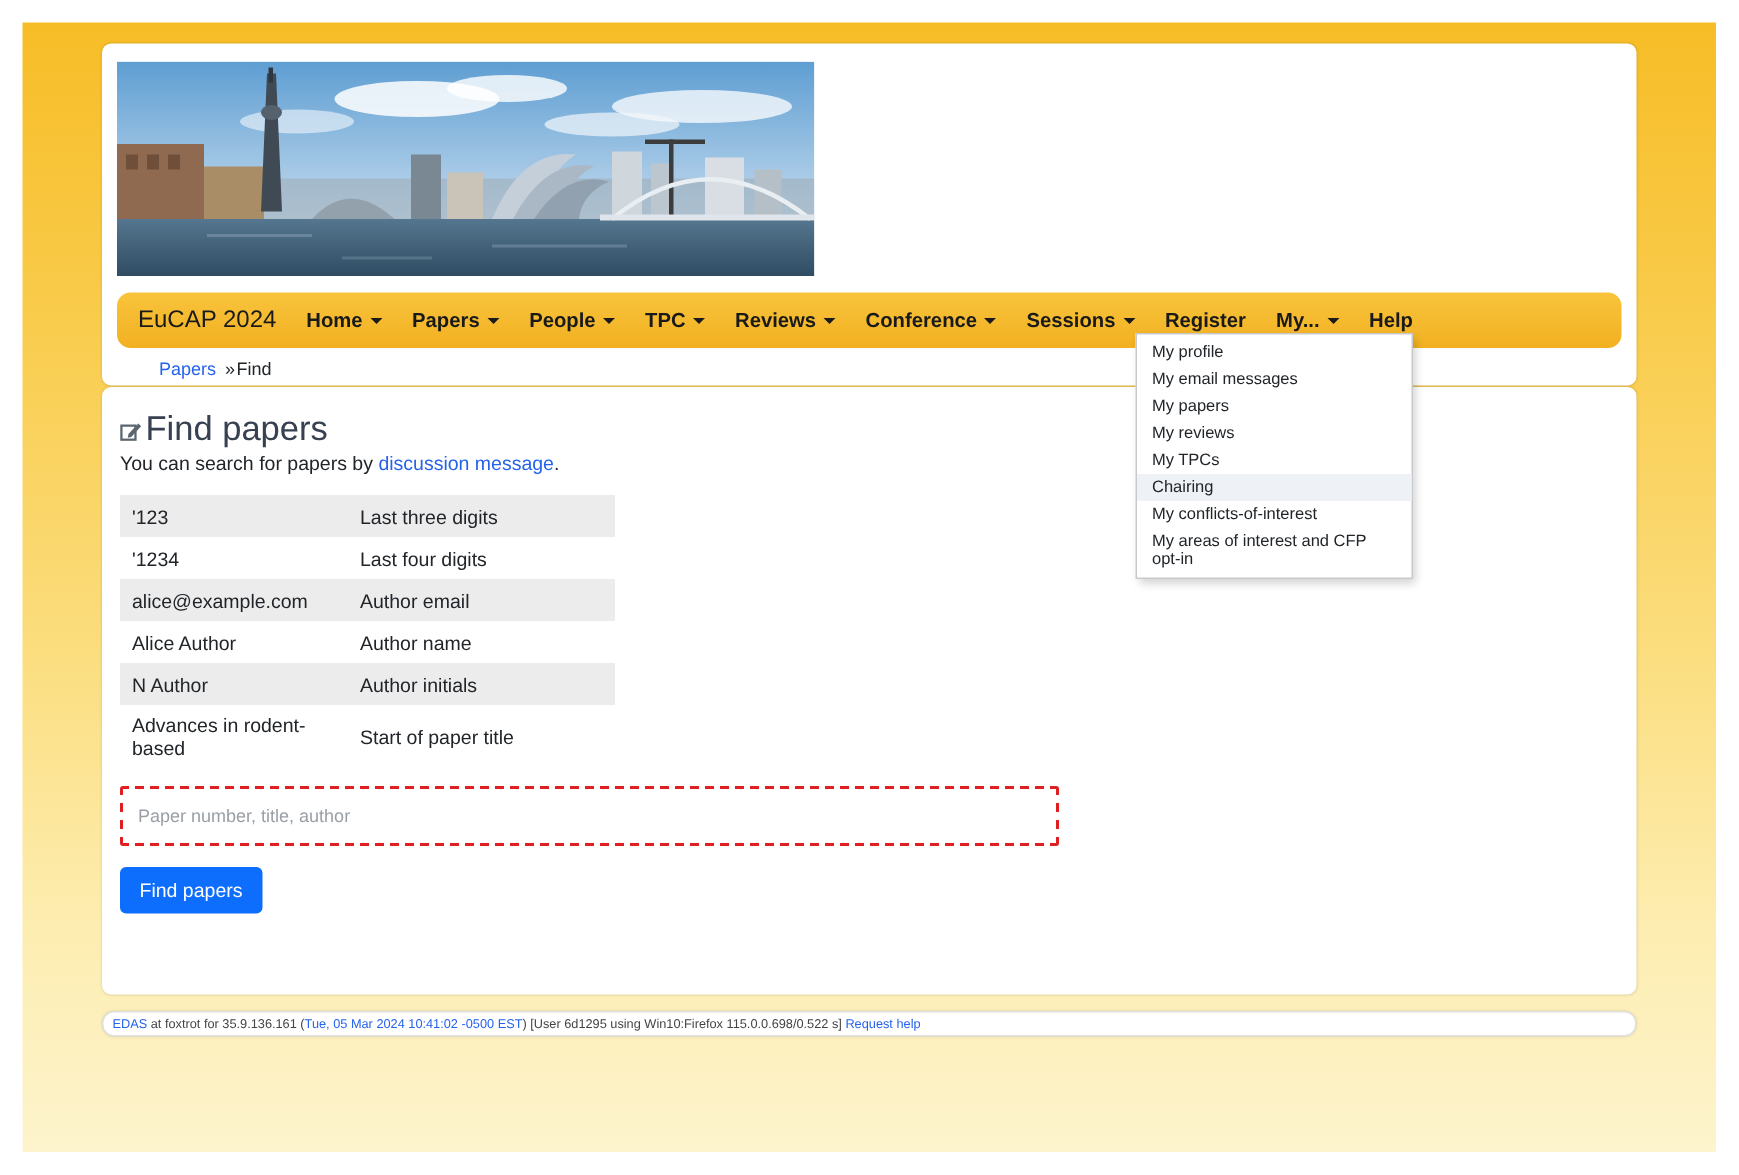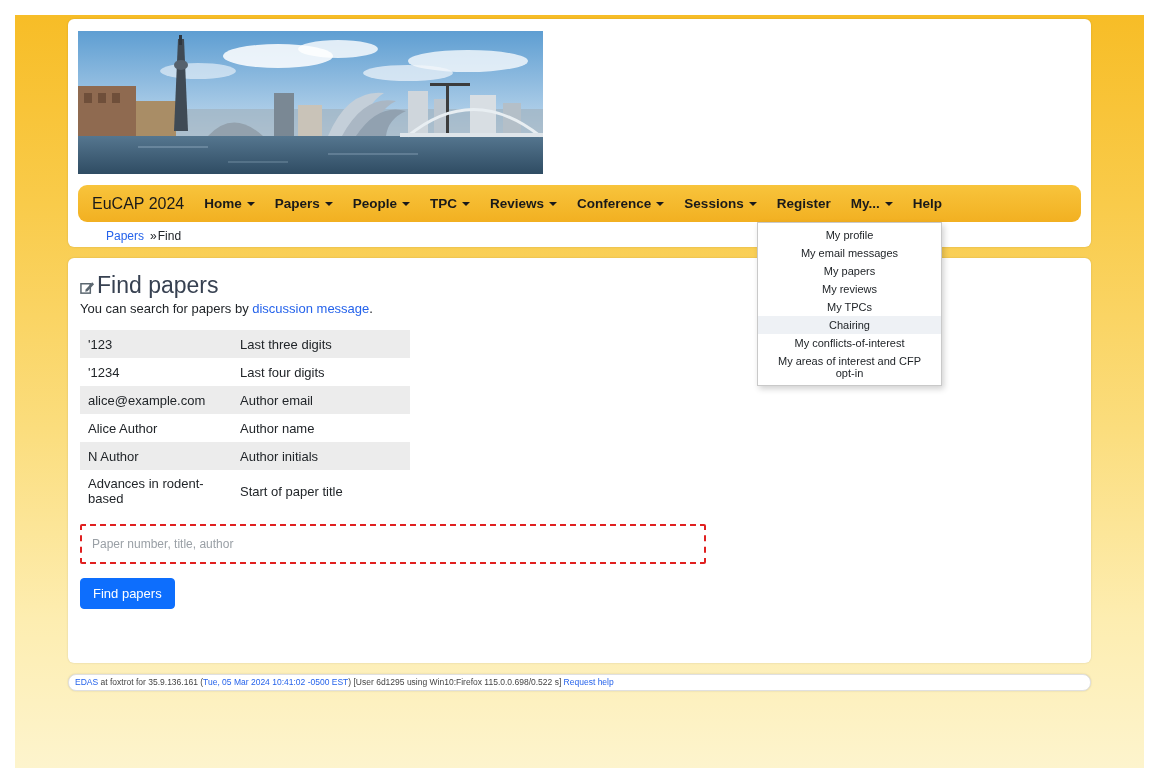--- a/index.html
+++ b/index.html
@@ -18,21 +18,21 @@
   }
   .panel {
     position: absolute;
     left: 53px;
     width: 1023px;
     background: #ffffff;
     border-radius: 6px;
     box-shadow: 0 0 2px rgba(0,0,0,.15);
   }
   
-  .header-panel { top: 4px; height: 228px; }
+  .header-panel { top: 14px; height: 228px; }
   .banner {
     position: absolute; left: 10px; top: 12px;
     width: 465px; height: 143px; overflow: hidden;
   }
   .navbar {
     position: absolute; left: 10px; top: 166px;
     width: 1003px; height: 37px;
     background: linear-gradient(180deg, #f8c43c, #f2b021);
     border-radius: 9px;
     display: flex; align-items: center;
@@ -59,21 +59,20 @@
   .breadcrumb .sep { margin: 0 1px 0 6px; }
   
   .dropdown {
     position: absolute; left: 742px; top: 207px;
     width: 185px;
     background: #ffffff;
     border: 1px solid #c9c9c9;
     box-shadow: 2px 3px 6px rgba(0,0,0,.18);
     padding: 3px 0;
     z-index: 50;
-    text-align: center;
   }
   .dropdown-item {
     display: block;
     font-size: 11px; color: #212529;
     padding: 3px 10px;
     text-decoration: none;
     cursor: pointer;
   }
   .dropdown-item.active {
     background: #eef1f5;

